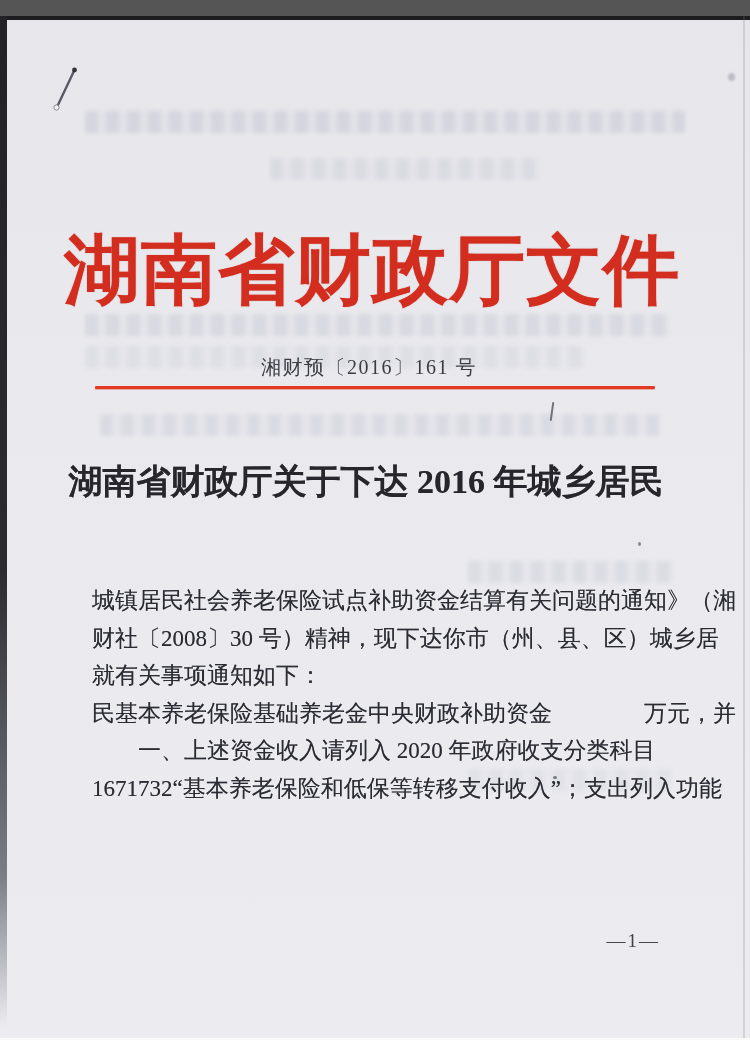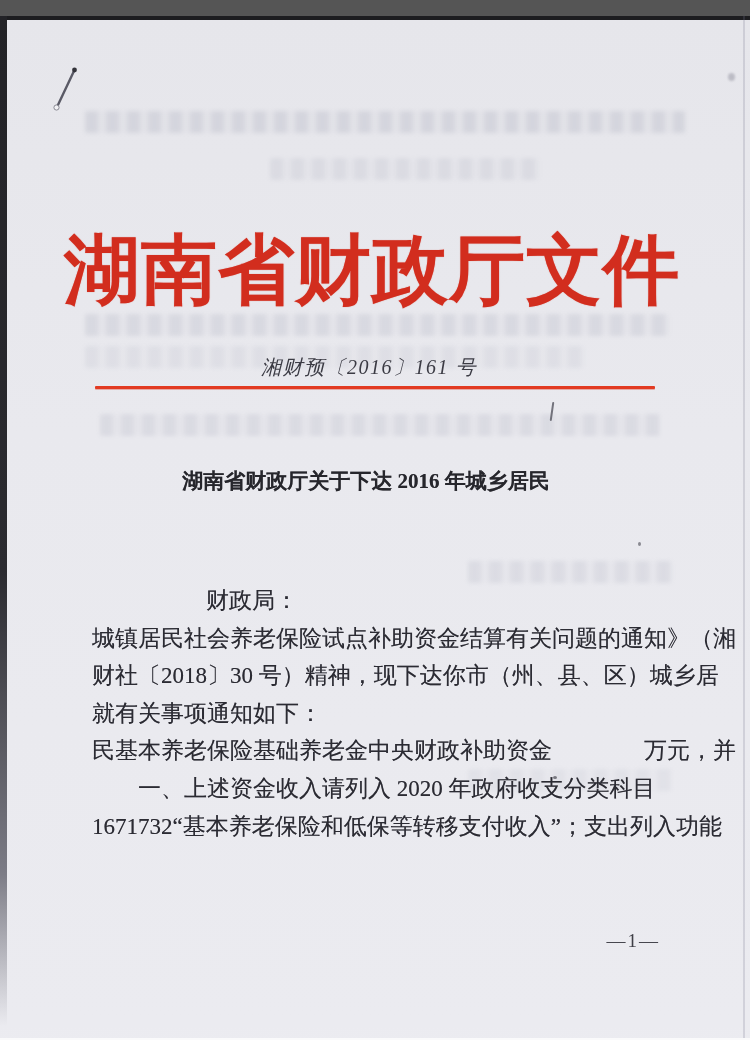--- a/index.html
+++ b/index.html
@@ -31,31 +31,30 @@
     font-size:76px;font-weight:700;line-height:84px;
     letter-spacing:1px;
     color:#d22d1e;
     text-shadow:0 0 1px rgba(210,45,30,.55);
   }
   .doc-number{
     position:absolute;left:0;top:338px;width:738px;
     text-align:center;
     font-size:20px;letter-spacing:1.5px;
     color:#3b3b44;
-    font-style:italic;
   }
   .red-divider{
     position:absolute;left:95px;top:370px;width:560px;height:3px;
     background:#e23a22;border-radius:1px;
     box-shadow:0 1px 0 rgba(226,58,34,.35);
   }
   .doc-title{
     position:absolute;left:66px;top:446px;width:600px;
     text-align:center;
-    font-size:21px;font-weight:700;line-height:39px;
+    font-size:34px;font-weight:700;line-height:39px;
     color:#26262c;
     text-shadow:0 0 .5px rgba(38,38,44,.6);
   }
   .body-text{
     position:absolute;left:92px;top:566px;width:578px;
     font-size:23px;line-height:37.6px;
     color:#2b2b33;
     text-shadow:0 0 .4px rgba(43,43,51,.5);
   }
   .body-text .salutation{padding-left:114px;}
@@ -103,23 +102,22 @@
 
   <div class="doc-number">湘财预〔2016〕161 号</div>
 
   <div class="red-divider"></div>
 
   <div class="doc-title">
     <div>湖南省财政厅关于下达 2016 年城乡居民</div>
   </div>
 
   <div class="body-text">
-    <div class="line salutation">财政局：</div>
     <div class="line">城镇居民社会养老保险试点补助资金结算有关问题的通知》（湘</div>
-    <div class="line">财社〔2018〕30 号）精神，现下达你市（州、县、区）城乡居</div>
+    <div class="line">财社〔2008〕30 号）精神，现下达你市（州、县、区）城乡居</div>
     <div class="line">就有关事项通知如下：</div>
     <div class="line">民基本养老保险基础养老金中央财政补助资金　　　　万元，并</div>
     <div class="line indent">一、上述资金收入请列入 2020 年政府收支分类科目</div>
     <div class="line">1671732“基本养老保险和低保等转移支付收入”；支出列入功能</div>
   </div>
 
   <div class="speck-scribble"></div>
   <div class="speck-dot-a"></div>
   <div class="speck-dot-b"></div>
   <div class="speck-dot-c"></div>

